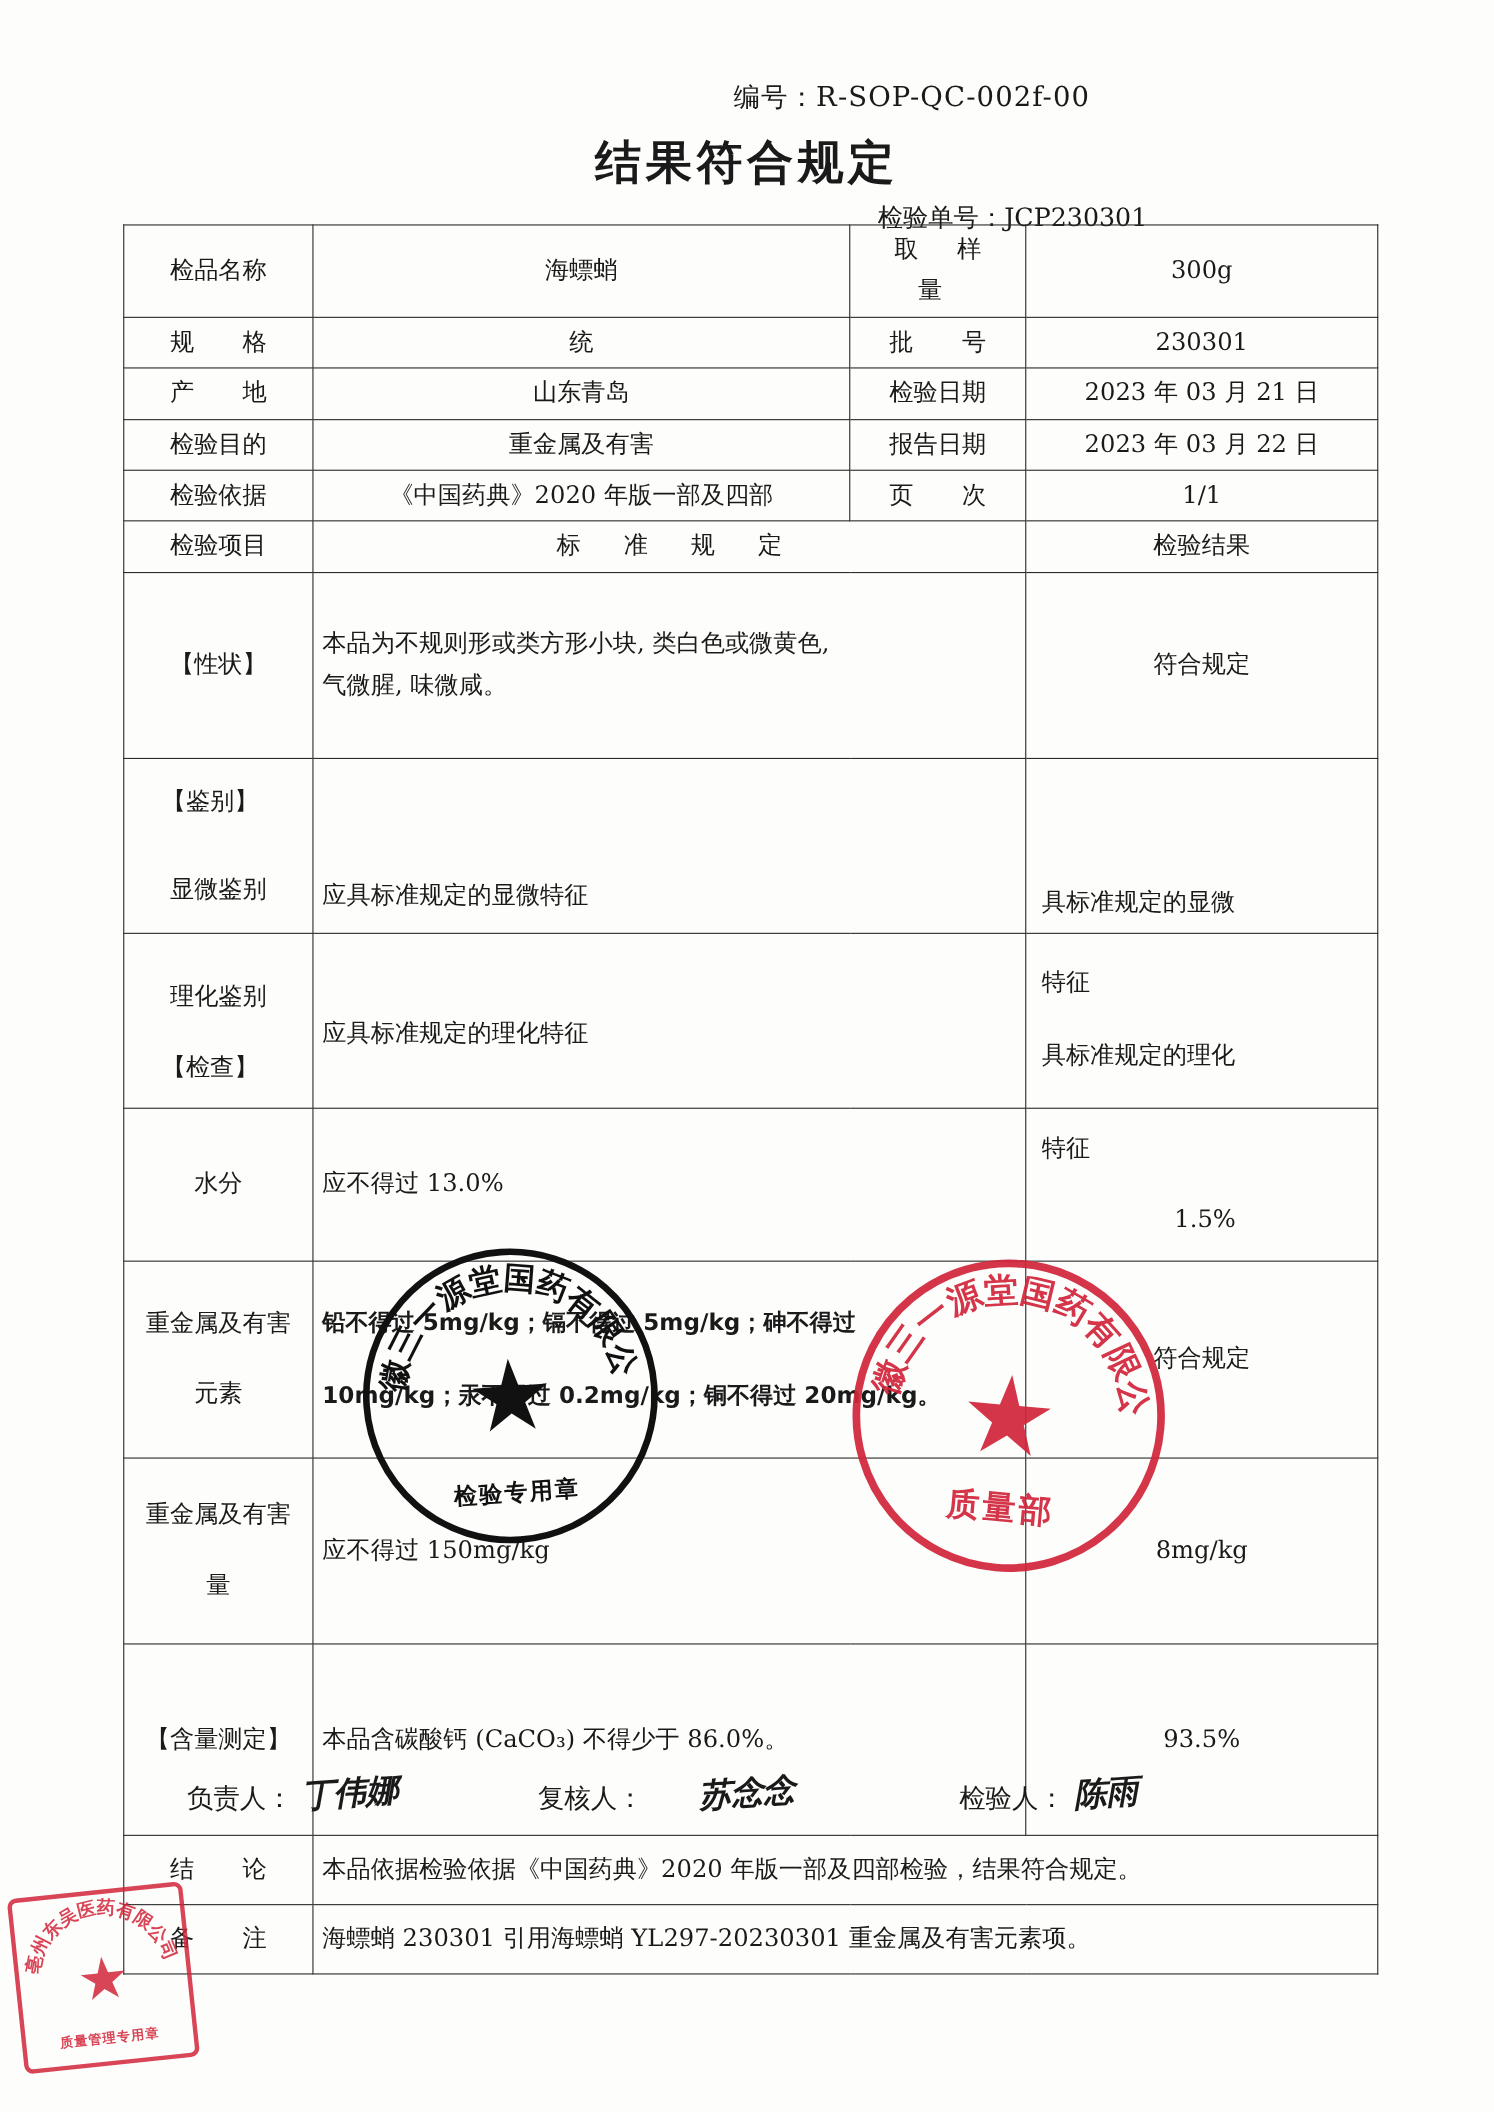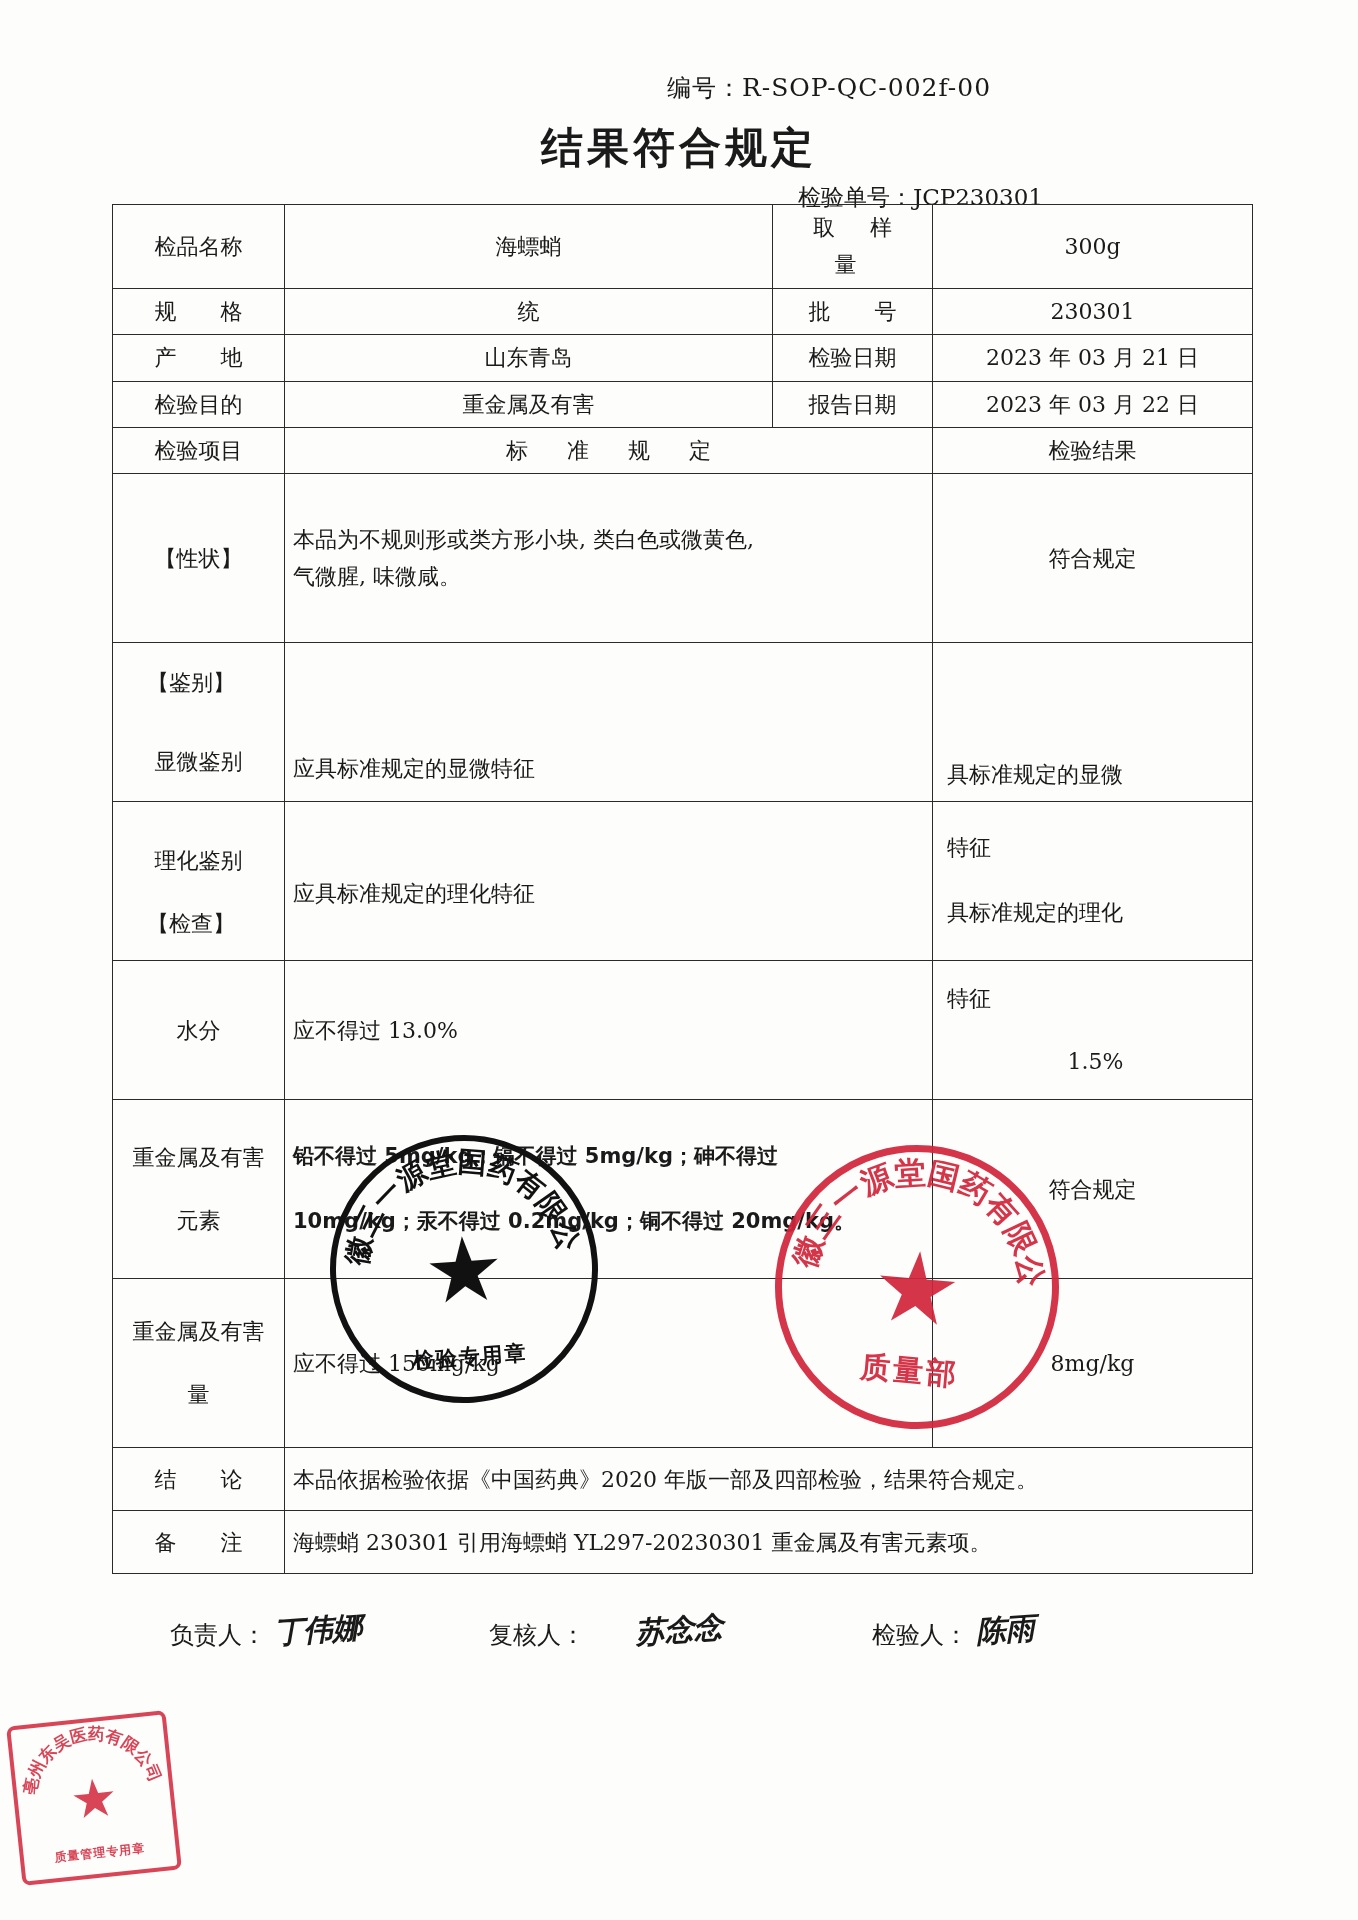--- a/index.html
+++ b/index.html
@@ -209,20 +209,26 @@
         <td class="val">山东青岛</td>
         <td class="lbl">检验日期</td>
         <td class="val">2023 年 03 月 21 日</td>
       </tr>
       <tr>
         <td class="lbl">检验目的</td>
         <td class="val">重金属及有害</td>
         <td class="lbl">报告日期</td>
         <td class="val">2023 年 03 月 22 日</td>
       </tr>
+      <tr>
+        <td class="lbl">检验依据</td>
+        <td class="val">《中国药典》2020 年版一部及四部</td>
+        <td class="lbl">页　　次</td>
+        <td class="val">1/1</td>
+      </tr>
 
       <tr>
         <td class="hd">检验项目</td>
         <td class="hd wide" colspan="2">标 准 规 定</td>
         <td class="hd">检验结果</td>
       </tr>
 
       <tr>
         <td class="itm pad-big" style="height:160px">【性状】</td>
         <td class="spec pad-big" colspan="2">
@@ -292,20 +298,29 @@
           <div style="margin-top:26px">量</div>
         </td>
         <td class="spec" colspan="2" style="vertical-align:middle">
           <div>应不得过 150mg/kg</div>
         </td>
         <td class="res" style="vertical-align:middle">
           <div>8mg/kg</div>
         </td>
       </tr>
 
+      <tr>
+        <td class="itm" style="height:165px;vertical-align:middle">【含量测定】</td>
+        <td class="spec" colspan="2" style="vertical-align:middle">
+          <div>本品含碳酸钙 (CaCO₃) 不得少于 86.0%。</div>
+        </td>
+        <td class="res" style="vertical-align:middle">
+          <div>93.5%</div>
+        </td>
+      </tr>
 
       <tr>
         <td class="lbl" style="height:54px">结　　论</td>
         <td class="spec" colspan="3" style="vertical-align:middle;padding-top:4px;padding-bottom:4px">本品依据检验依据《中国药典》2020 年版一部及四部检验，结果符合规定。</td>
       </tr>
 
       <tr>
         <td class="lbl" style="height:54px">备　　注</td>
         <td class="spec" colspan="3" style="vertical-align:middle;padding-top:4px;padding-bottom:4px">海螵蛸 230301 引用海螵蛸 YL297-20230301 重金属及有害元素项。</td>
       </tr>

